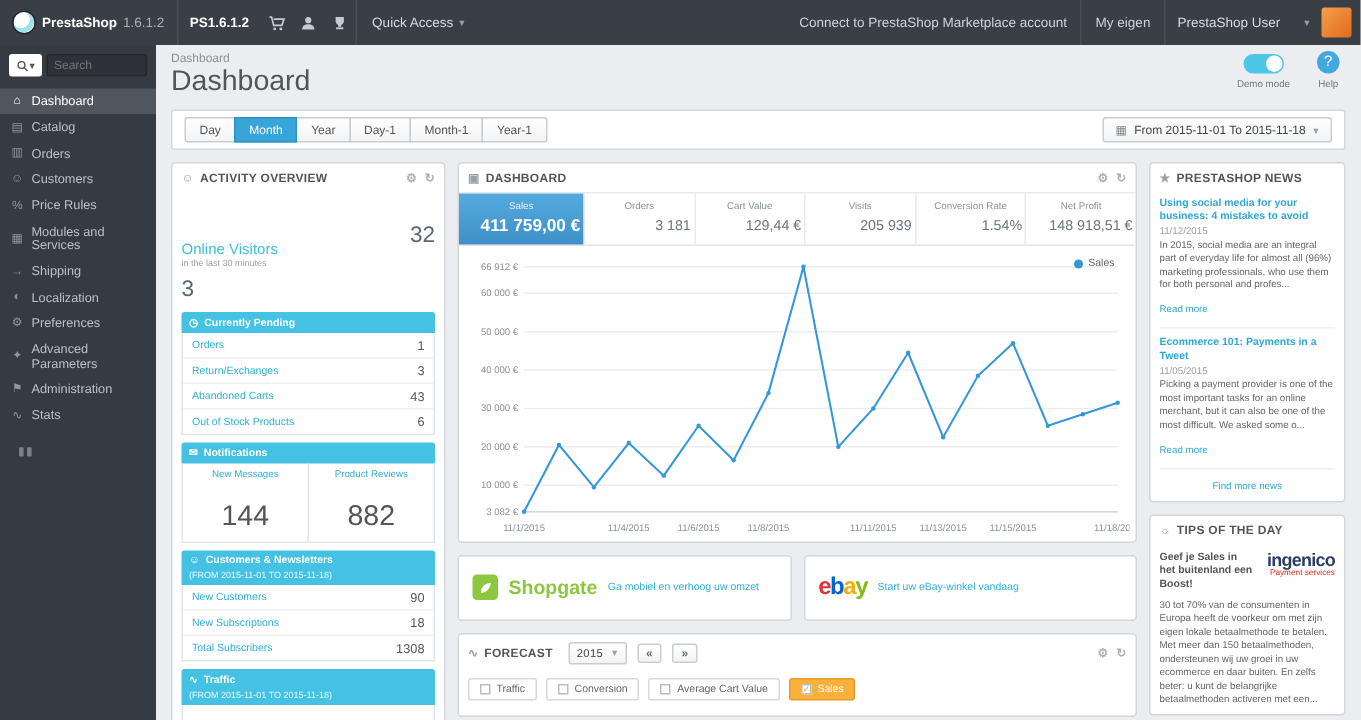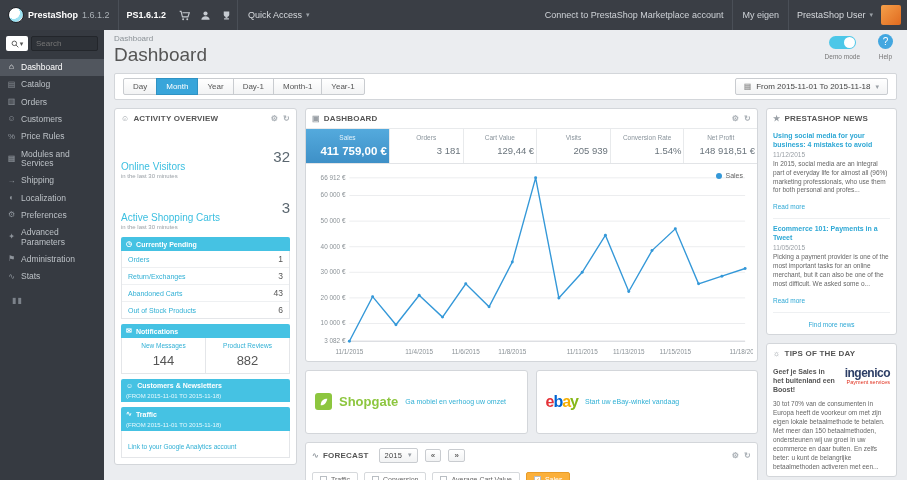--- a/index.html
+++ b/index.html
@@ -12,21 +12,21 @@
   .tb-left { display:flex; align-items:center; gap:4px; padding:0 8px; }
   .ps-logo { width:16px; height:16px; border-radius:50%; background:radial-gradient(circle at 35% 35%, #ffffff 0 45%, #9ee2f2 46% 70%, #e8edf0 71%); border:1px solid #23262b; display:inline-block; }
   .tb-brand { font-weight:bold; color:#fff; }
   .tb-ver { color:#aab0b6; }
   .tb-sep { width:1px; height:30px; background:#4a4f57; }
   .tb-shop { font-weight:bold; color:#fff; padding:0 8px; cursor:pointer; }
   .tb-ico { padding:0 5px; display:flex; align-items:center; cursor:pointer; }
   .tb-qa { padding:0 10px; cursor:pointer; display:flex; gap:4px; align-items:center; }
   .tb-right { margin-left:auto; display:flex; align-items:center; height:15px; }
   .tb-link { padding:0 9px; cursor:pointer; color:#cfd3d8; white-space:nowrap; }
-  .tb-user { padding:0 8px; cursor:pointer; display:flex; gap:4px; align-items:center; }
+  .tb-user { padding:0 8px; cursor:pointer; display:flex; gap:16px; align-items:center; }
   .avatar { width:20px; height:20px; border-radius:2px; margin-right:6px;
     background:linear-gradient(135deg,#f5a04a,#e06a1f); cursor:pointer; }
   .caret { font-size:7px; color:#9aa0a6; }
 
   
   .sidebar { position:absolute; top:30px; left:0; width:104px; bottom:0; background:#363a41; z-index:10; }
   .side-search { display:flex; align-items:center; gap:3px; margin:6px 6px 8px; }
   .search-addon { background:#fff; border-radius:2px; width:22px; height:15px; display:flex;
     align-items:center; justify-content:center; gap:1px; cursor:pointer; }
   .search-addon .caret { color:#555; }
@@ -89,42 +89,42 @@
   .rows { border:1px solid #e4e6e9; border-top:none; }
   .rowline { display:flex; justify-content:space-between; align-items:center; padding:3px 6px;
     font-size:7px; border-bottom:1px solid #eef0f2; cursor:pointer; }
   .rowline:last-child { border-bottom:none; }
   .r-label { color:#31b0d5; }
   .r-value { color:#555; font-size:8.5px; }
   .notif { display:flex; text-align:center; border:1px solid #e4e6e9; border-top:none; }
   .notif > div { flex:1; padding:4px 2px 5px; cursor:pointer; }
   .notif > div:first-child { border-right:1px solid #e4e6e9; }
   .n-label { color:#31b0d5; font-size:6.5px; }
-  .n-value { font-size:13px; color:#555; margin-top:4px; }
+  .n-value { font-size:19px; color:#555; margin-top:14px; }
   .ga-row { border:1px solid #e4e6e9; border-top:none; padding:4px 6px; }
   .ga-link { font-size:6.5px; color:#31b0d5; cursor:pointer; }
 
   
   .kpis { display:flex; border-top:1px solid #e8eaec; border-bottom:1px solid #e2e4e7; }
   .kpi { flex:1; text-align:center; padding:5px 2px 6px; border-right:1px solid #e8eaec; cursor:pointer; }
   .kpi:last-child { border-right:none; }
   .k-label { font-size:6.5px; color:#8a949c; white-space:nowrap; }
   .k-value { font-size:9.5px; color:#6a747c; margin-top:4px; white-space:nowrap;text-align:right; }
   .kpi.active { background:linear-gradient(#54aadd,#3e90c7); flex:1.15; }
   .kpi.active .k-label { color:#e3f2fb; }
   .kpi.active .k-value { color:#fff; font-size:11.5px; font-weight:bold; }
   .chart-wrap { position:relative; padding:2px 4px 0; }
   .chart-legend { position:absolute; top:8px; right:14px; font-size:7px; color:#666;
     display:flex; align-items:center; gap:3px; }
   .legend-dot { width:6px; height:6px; border-radius:50%; background:#3498d8; display:inline-block; }
   #sales-chart { display:block; width:100%; height:auto; }
 
   
   .promo-row { display:flex; gap:8px; }
-  .promo { flex:1; display:flex; align-items:center; gap:7px; padding:22px 9px; }
+  .promo { flex:1; display:flex; align-items:center; gap:7px; padding:12px 9px; }
   .sg-ico { width:17px; height:17px; background:#8dc63f; border-radius:3px; display:flex;
     align-items:center; justify-content:center; flex:none; }
   .sg-name { color:#8dc63f; font-weight:bold; font-size:13px; }
   .promo-link { font-size:7px; color:#31b0d5; cursor:pointer; line-height:1.2; }
   .ebay-logo { font-size:16px; font-weight:bold; letter-spacing:-1px; }
   .ebay-logo .l1{color:#e53238;} .ebay-logo .l2{color:#0064d2;}
   .ebay-logo .l3{color:#f5af02;} .ebay-logo .l4{color:#86b817;}
 
   
   .year-select { border:1px solid #c9ccd0; background:linear-gradient(#fff,#f2f3f4); font-size:7.5px;
@@ -315,24 +315,20 @@
         </div>
         <div class="act-body">
           <div class="metric">
             <div>
               <div class="m-label">Online Visitors</div>
               <div class="m-sub">in the last 30 minutes</div>
             </div>
             <div class="m-value">32</div>
           </div>
           <div class="metric">
-            <div>
-              <div class="m-label">Active Shopping Carts</div>
-              <div class="m-sub">in the last 30 minutes</div>
-            </div>
             <div class="m-value">3</div>
           </div>
 
           <div class="sec-bar">
             <span>◷</span>
             <span>Currently Pending</span>
           </div>
           <div class="rows">
             <div class="rowline">
               <span class="r-label">Orders</span>
@@ -364,20 +360,34 @@
             <div>
               <div class="n-label">Product Reviews</div>
               <div class="n-value">882</div>
             </div>
           </div>
 
           <div class="sec-bar">
             <span>☺</span>
             <span>Customers &amp; Newsletters</span>
             <span class="sec-sub">(FROM 2015-11-01 TO 2015-11-18)</span>
+          </div>
+          <div class="rows">
+            <div class="rowline">
+              <span class="r-label">New Customers</span>
+              <span class="r-value">90</span>
+            </div>
+            <div class="rowline">
+              <span class="r-label">New Subscriptions</span>
+              <span class="r-value">18</span>
+            </div>
+            <div class="rowline">
+              <span class="r-label">Total Subscribers</span>
+              <span class="r-value">1308</span>
+            </div>
           </div>
 
           <div class="sec-bar">
             <span>∿</span>
             <span>Traffic</span>
             <span class="sec-sub">(FROM 2015-11-01 TO 2015-11-18)</span>
           </div>
           <div class="ga-row">
             <span class="ga-link">Link to your Google Analytics account</span>
           </div>

